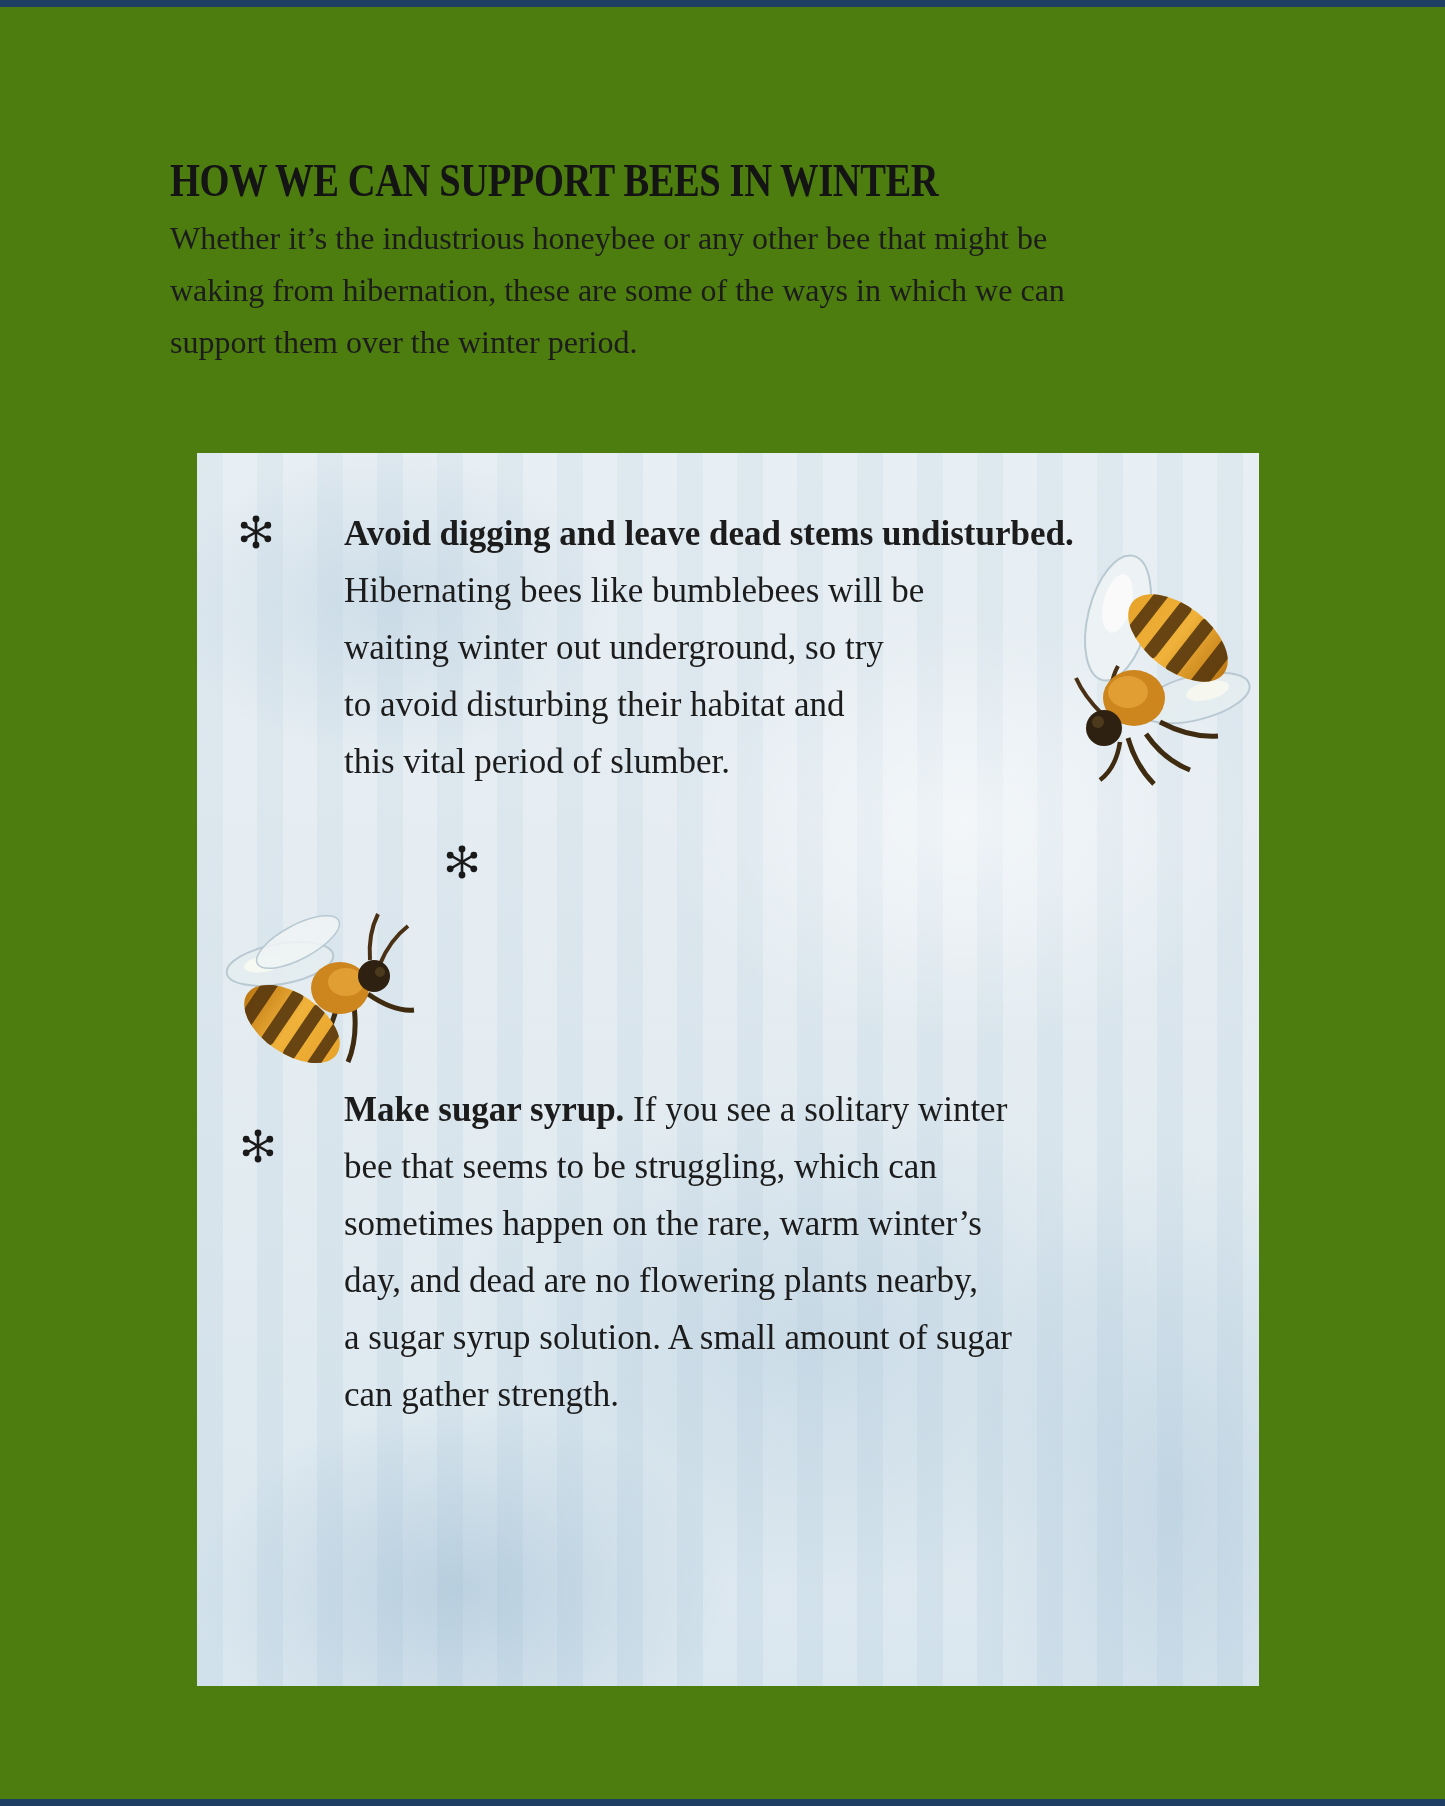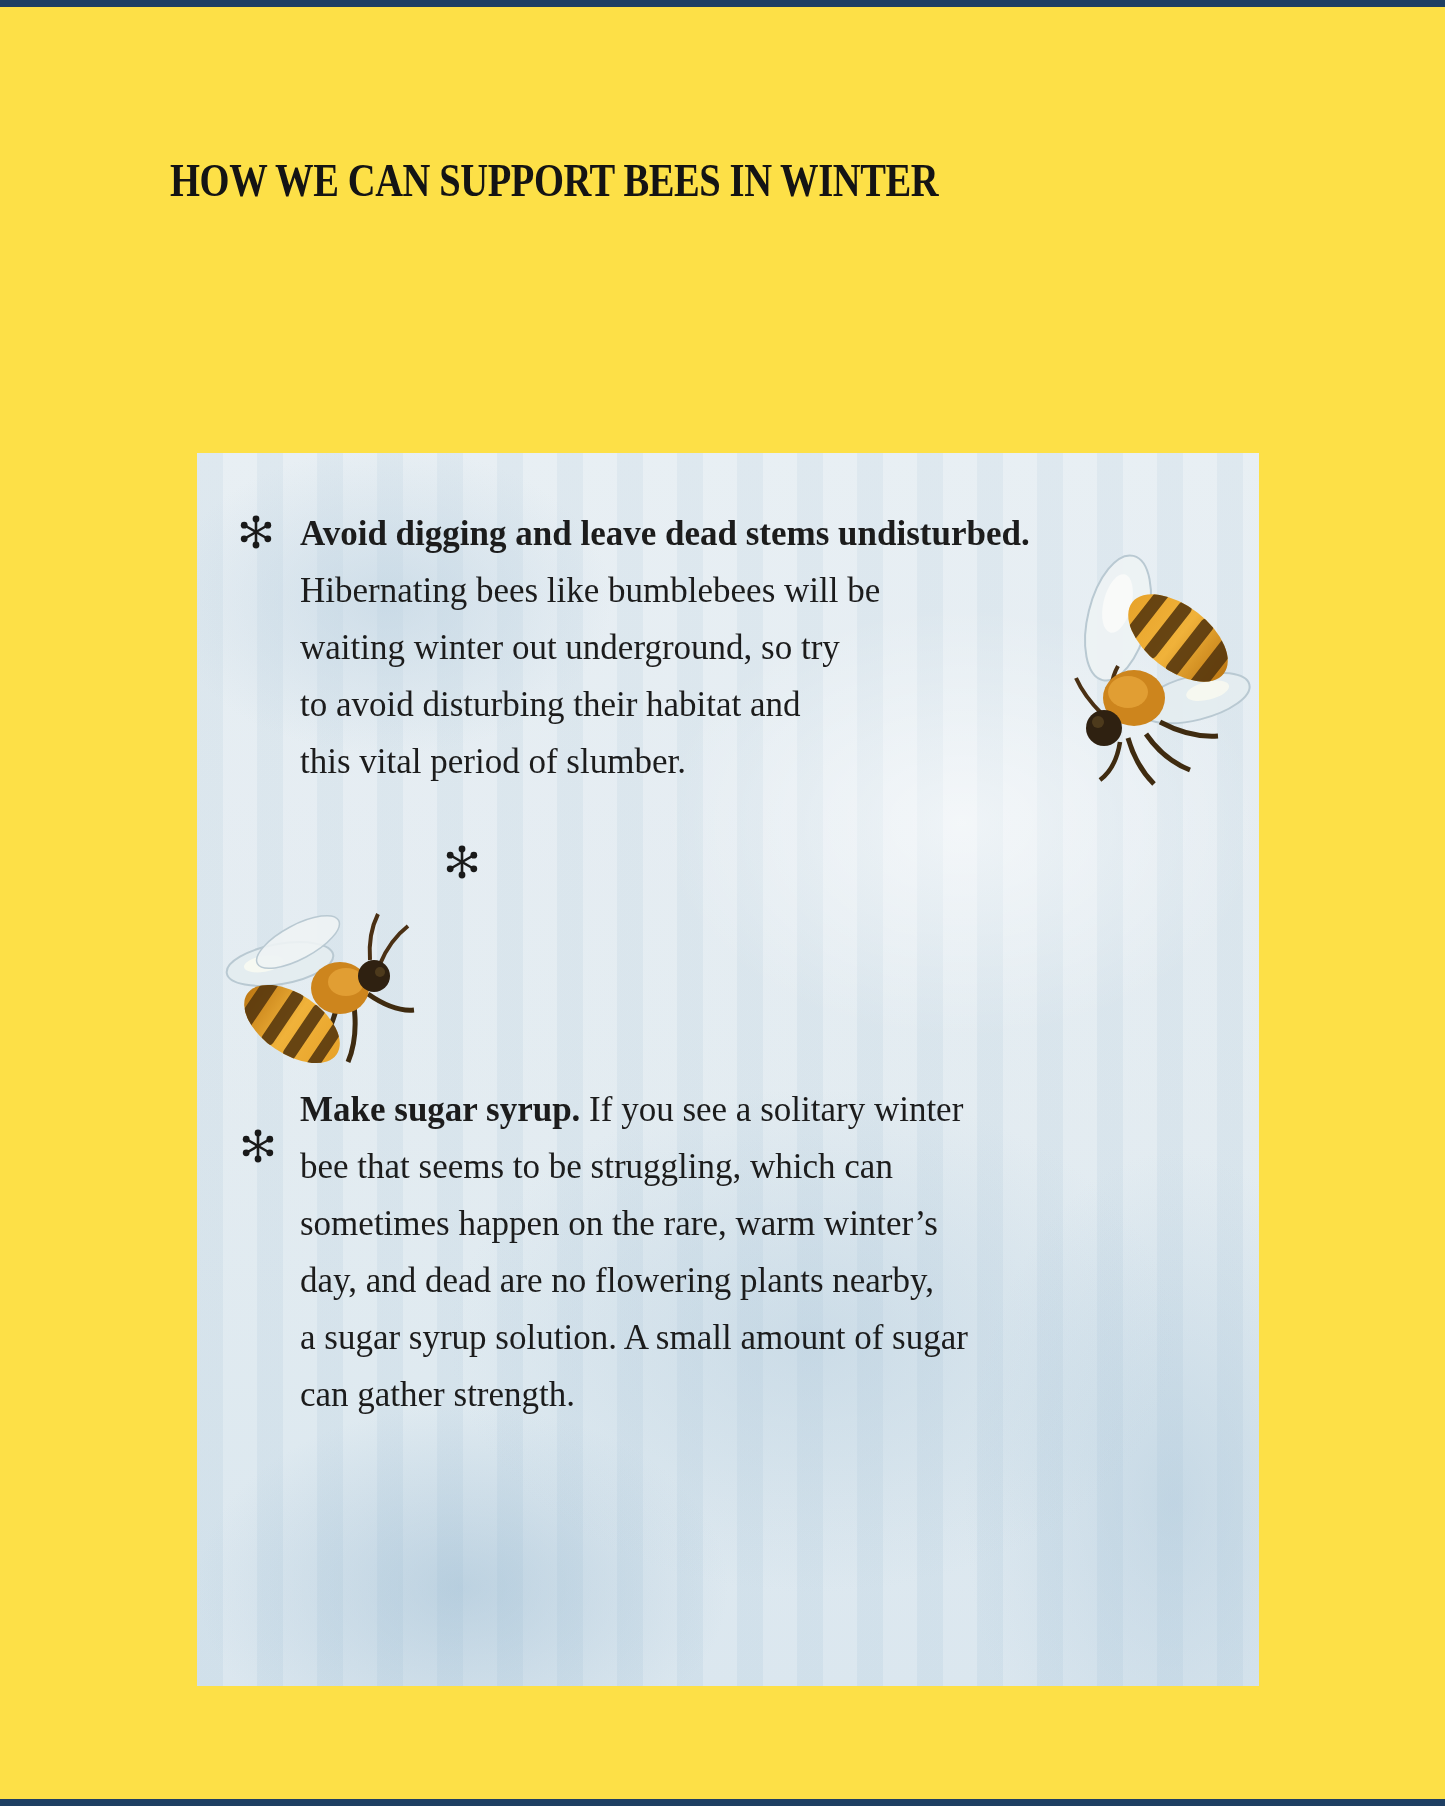--- a/index.html
+++ b/index.html
@@ -1,17 +1,17 @@
 <!DOCTYPE html>
 <html><head>
 <meta charset="utf-8">
 <style>
   html,body{margin:0;padding:0;}
   body{font-family:"Liberation Serif", serif; background:#8fa8b5;}
-  #page{position:relative;width:1445px;height:1806px;background:#fde047;overflow:hidden;margin:0 auto;}
+  #page{position:relative;width:1445px;height:1806px;background:#4d7c0f;overflow:hidden;margin:0 auto;}
   .edge-bar{position:absolute;left:0;width:1445px;height:7px;background:#1e3f63;}
   #edge-top{top:0;}
   #edge-bottom{bottom:0;}
 
   #title{position:absolute;left:170px;top:122px;font-size:47px;font-weight:bold;color:#141414;
          white-space:nowrap;letter-spacing:-0.5px;transform:scaleX(0.82);transform-origin:left center;}
 
   #intro{position:absolute;left:170px;top:212px;color:#1c1c1c;font-size:32px;}
   #intro .iline{height:52px;line-height:52px;white-space:nowrap;}
 
@@ -20,21 +20,21 @@
        radial-gradient(ellipse 320px 220px at 18% 12%, rgba(186,208,224,.55), transparent 70%),
        radial-gradient(ellipse 420px 300px at 72% 30%, rgba(255,255,255,.55), transparent 72%),
        radial-gradient(ellipse 520px 360px at 58% 72%, rgba(173,199,218,.40), transparent 70%),
        radial-gradient(ellipse 380px 260px at 25% 92%, rgba(150,183,207,.45), transparent 70%),
        radial-gradient(ellipse 300px 500px at 92% 85%, rgba(164,193,214,.40), transparent 70%),
        repeating-linear-gradient(90deg, rgba(160,190,212,.10) 0 26px, rgba(255,255,255,.12) 26px 60px),
        linear-gradient(180deg,#e5edf2 0%,#dfe9ef 55%,#d6e4ed 100%);}
 
   .tip-line{height:57px;line-height:57px;white-space:nowrap;color:#1c1c1c;font-size:35px;}
   .lead{font-weight:bold;}
-  .tip-text{position:absolute;}
+  .tip-text{position:absolute;margin-left:44px;}
   #tip1-text{left:103px;top:52px;}
   #tip2-text{left:313px;top:380px;}
   #tip3-text{left:103px;top:628px;}
 
   .bullet{position:absolute;width:34px;height:34px;}
   #bullet1{left:42px;top:62px;}
   #bullet2{left:248px;top:392px;}
   #bullet3{left:44px;top:676px;}
 
   .bee{position:absolute;}
@@ -42,20 +42,25 @@
   #bee-left{left:218px;top:882px;width:222px;height:202px;}
 </style>
 </head>
 <body>
 
 <div id="page">
   <div id="edge-top" class="edge-bar"></div>
 
   <h1 id="title">HOW WE CAN SUPPORT BEES IN WINTER</h1>
 
+  <div id="intro">
+    <div class="iline">Whether it’s the industrious honeybee or any other bee that might be</div>
+    <div class="iline">waking from hibernation, these are some of the ways in which we can</div>
+    <div class="iline">support them over the winter period.</div>
+  </div>
 
   <div id="tips-box">
 
     <svg id="bullet1" class="bullet" viewBox="0 0 34 34">
       <g stroke="#1a1a1a" stroke-width="2.6">
         <line x1="17" y1="17" x2="17" y2="4"></line>
           <line x1="17" y1="17" x2="17" y2="30"></line>
         <line x1="17" y1="17" x2="5.8" y2="10.5"></line>
           <line x1="17" y1="17" x2="28.2" y2="10.5"></line>
         <line x1="17" y1="17" x2="5.8" y2="23.5"></line>

